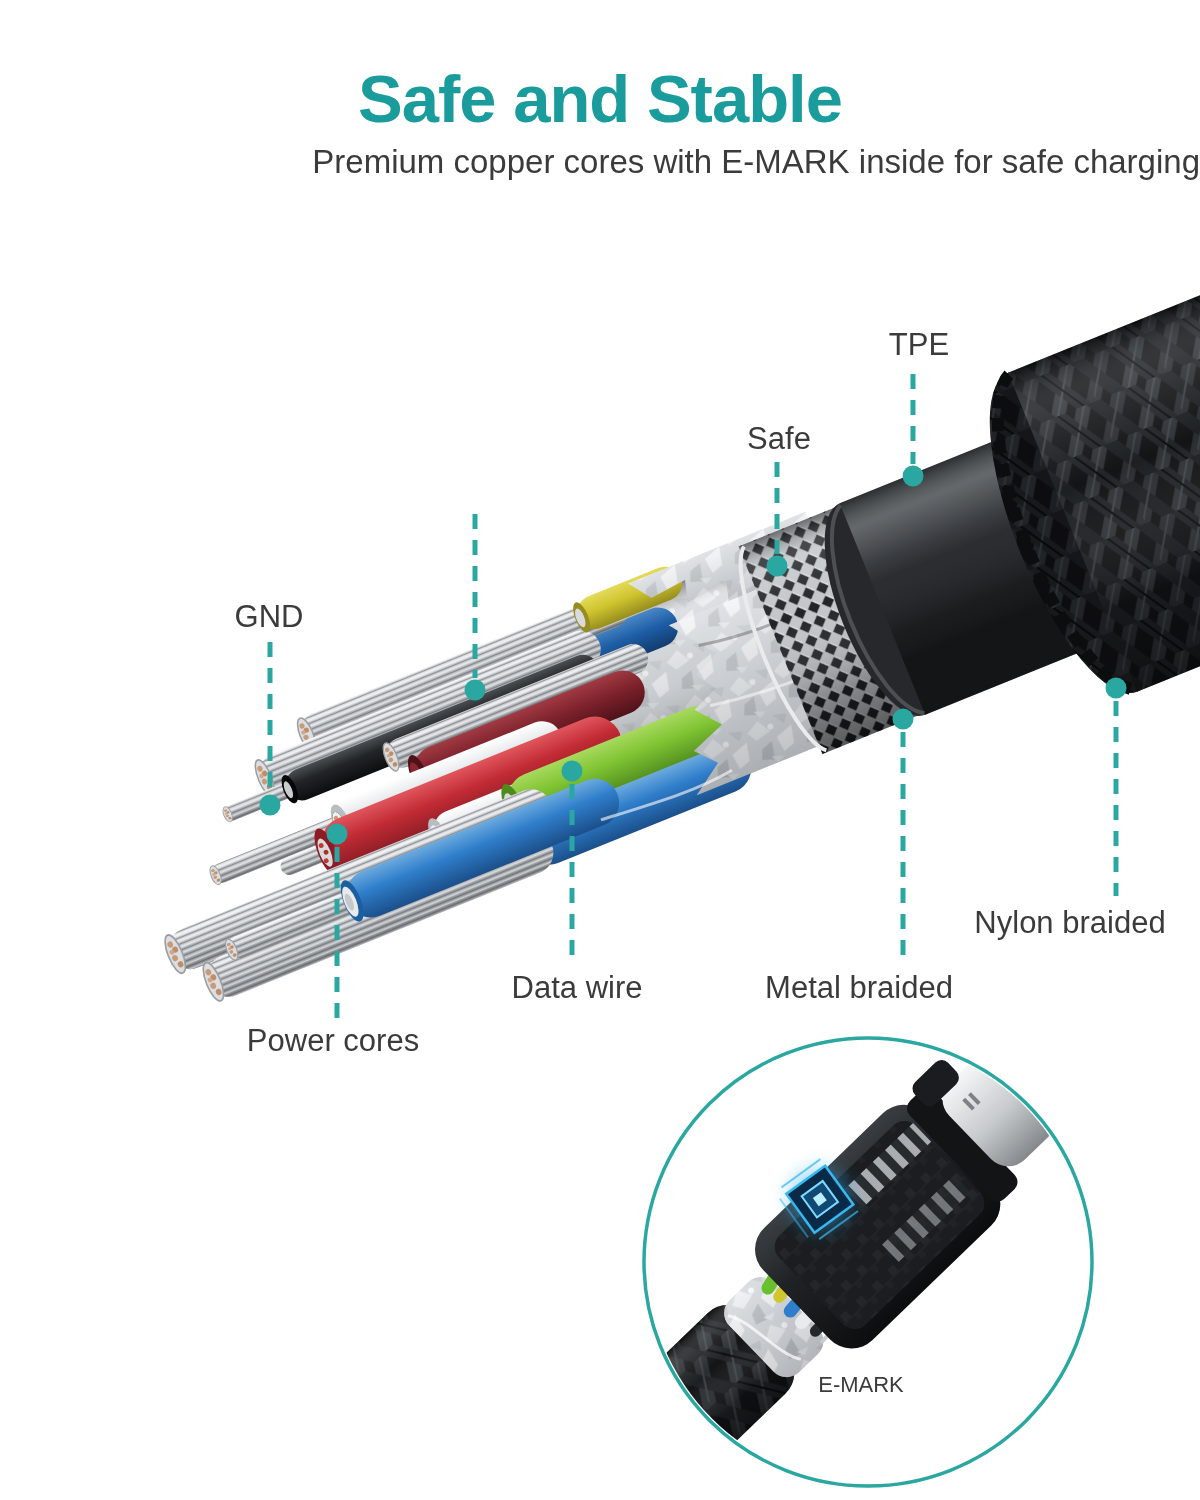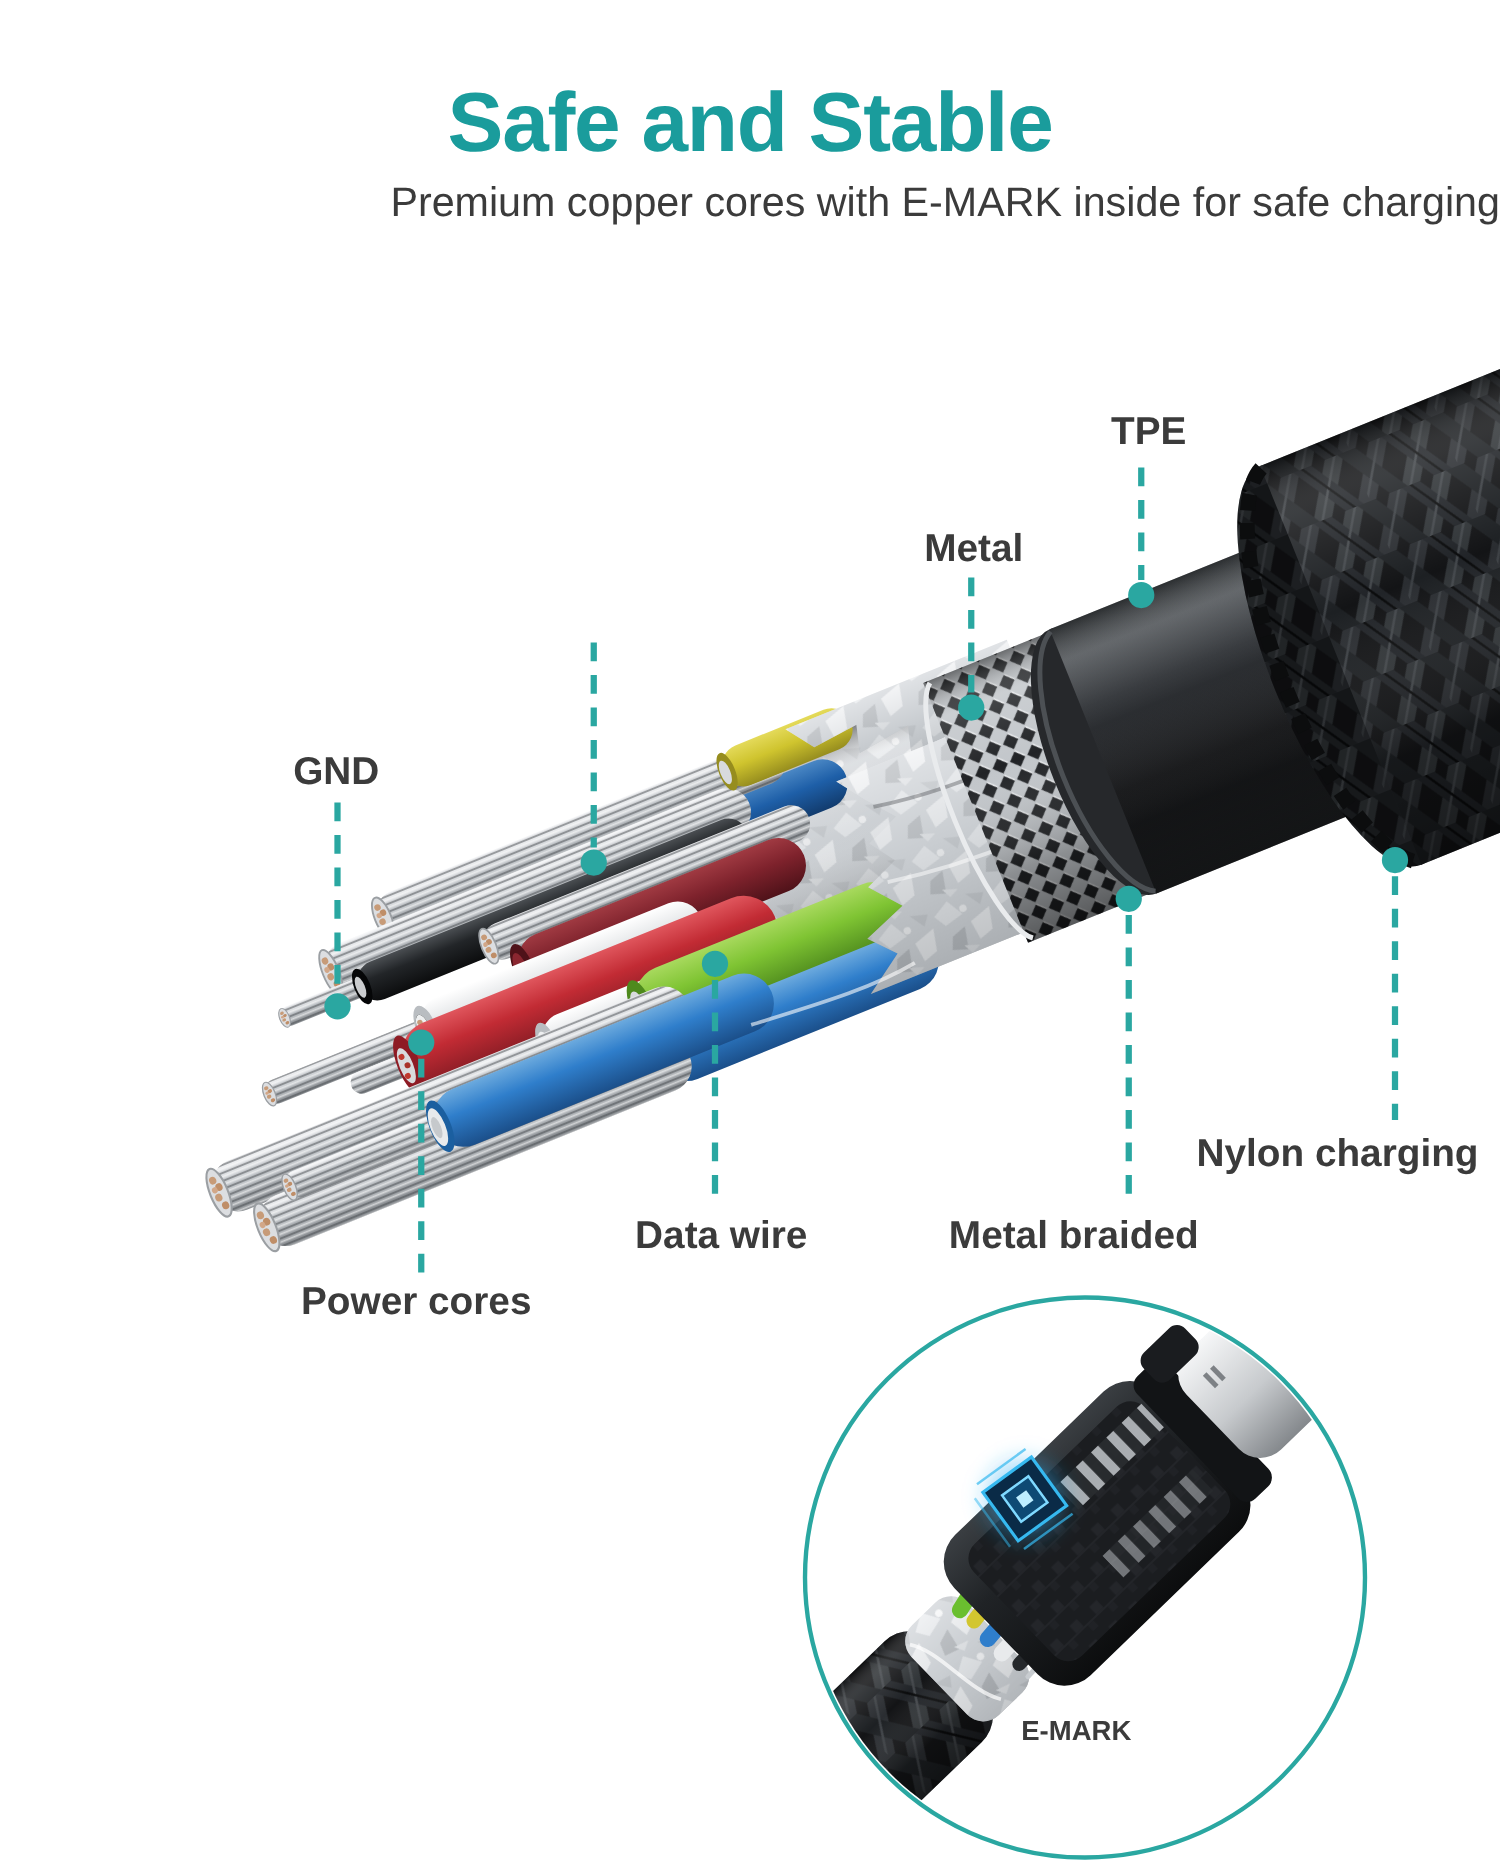--- a/index.html
+++ b/index.html
@@ -6,21 +6,21 @@
     --accent:#1a9c9c; --line:#2aa7a1; --text:#3b3b3b;
   }
   html,body{margin:0;padding:0;background:#fff;}
   .canvas{position:relative;width:1200px;height:1500px;background:#ffffff;overflow:hidden;
           font-family:"Liberation Sans","DejaVu Sans",sans-serif;}
   .title{position:absolute;top:60px;left:0;width:100%;text-align:center;
          font-size:67px;font-weight:700;letter-spacing:-1px;color:var(--accent);}
   .subtitle{position:absolute;top:143px;left:0;width:100%;text-align:right;
             font-size:33px;font-weight:400;color:var(--text);}
   .lbl{position:absolute;transform:translateX(-50%);font-size:31px;color:var(--text);
-       white-space:nowrap;font-weight:700;text-align:right;}
+       white-space:nowrap;font-weight:400;text-align:right;}
   .lbl-emark{font-size:22px;}
   svg.art{position:absolute;left:0;top:0;}
 </style>
 </head>
 <body>
 
 <div class="canvas">
 
   <div class="title">Safe and Stable</div>
   <div class="subtitle">Premium copper cores with E-MARK inside for safe charging</div>
@@ -370,21 +370,21 @@
           <rect x="1076" y="1318" width="4" height="14" fill="#7d8185"></rect>
           <rect x="1084" y="1318" width="4" height="14" fill="#7d8185"></rect>
           <rect x="1046" y="1272" width="46" height="30" rx="9" fill="#1a1c1f"></rect>
           <path d="M1172,1302 A24,54 0 0 1 1172,1398" stroke="#9ca0a4" stroke-width="3" fill="none"></path>
         </g>
       </g>
     </g>
   </svg>
 
   <div class="lbl" style="left:919px;top:327px">TPE</div>
-  <div class="lbl" style="left:779px;top:421px">Metal</div>
+  <div class="lbl" style="left:779px;top:421px">Safe</div>
   <div class="lbl" style="left:269px;top:599px">GND</div>
-  <div class="lbl" style="left:1070px;top:905px">Nylon charging</div>
+  <div class="lbl" style="left:1070px;top:905px">Nylon braided</div>
   <div class="lbl" style="left:859px;top:970px">Metal braided</div>
   <div class="lbl" style="left:577px;top:970px">Data wire</div>
   <div class="lbl" style="left:333px;top:1023px">Power cores</div>
   <div class="lbl lbl-emark" style="left:861px;top:1372px">E-MARK</div>
 
 </div>
 
 </body></html>

